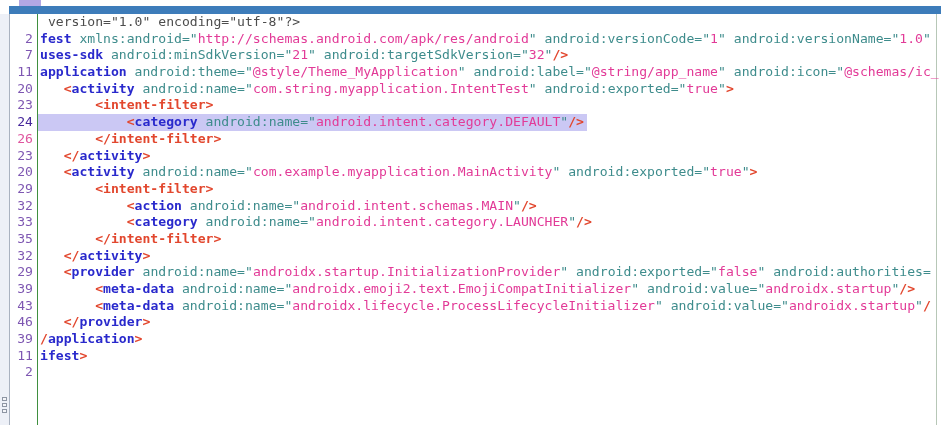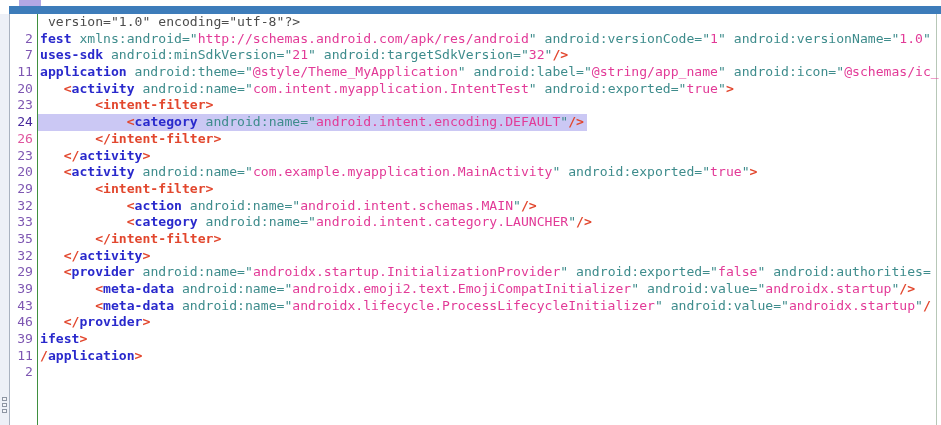--- a/index.html
+++ b/index.html
@@ -76,33 +76,33 @@
       <div class="gnum">39</div>
       <div class="gnum">11</div>
       <div class="gnum">2</div>
     </div>
 
   <div class="code">
       <div class="row"><span class="line-text"><span> </span><span class="tk-decl">version="1.0" encoding="utf-8"?&gt;</span></span></div>
       <div class="row"><span class="line-text"><span></span><span class="tk-tag">fest</span><span class="tk-attr"> xmlns:android="</span><span class="tk-val">http://schemas.android.com/apk/res/android</span><span class="tk-attr">" android:versionCode="</span><span class="tk-val">1</span><span class="tk-attr">" android:versionName="</span><span class="tk-val">1.0</span><span class="tk-attr">"</span></span></div>
       <div class="row"><span class="line-text"><span></span><span class="tk-tag">uses-sdk</span><span class="tk-attr"> android:minSdkVersion="</span><span class="tk-val">21</span><span class="tk-attr">" android:targetSdkVersion="</span><span class="tk-val">32</span><span class="tk-attr">"</span><span class="tk-delim">/&gt;</span></span></div>
       <div class="row"><span class="line-text"><span></span><span class="tk-tag">application</span><span class="tk-attr"> android:theme="</span><span class="tk-val">@style/Theme_MyApplication</span><span class="tk-attr">" android:label="</span><span class="tk-val">@string/app_name</span><span class="tk-attr">" android:icon="</span><span class="tk-val">@schemas/ic_</span></span></div>
-      <div class="row"><span class="line-text"><span>   </span><span class="tk-delim">&lt;</span><span class="tk-tag">activity</span><span class="tk-attr"> android:name="</span><span class="tk-val">com.intent.myapplication.IntentTest</span><span class="tk-attr">" android:exported="</span><span class="tk-val">true</span><span class="tk-attr">"</span><span class="tk-delim">&gt;</span></span></div>
+      <div class="row"><span class="line-text"><span>   </span><span class="tk-delim">&lt;</span><span class="tk-tag">activity</span><span class="tk-attr"> android:name="</span><span class="tk-val">com.string.myapplication.IntentTest</span><span class="tk-attr">" android:exported="</span><span class="tk-val">true</span><span class="tk-attr">"</span><span class="tk-delim">&gt;</span></span></div>
       <div class="row"><span class="line-text"><span>       </span><span class="tk-delim">&lt;intent-filter&gt;</span></span></div>
-      <div class="row"><span class="hl-wrap"><span class="line-text"><span>           </span><span class="tk-delim">&lt;</span><span class="tk-tag">category</span><span class="tk-attr"> android:name="</span><span class="tk-val">android.intent.encoding.DEFAULT</span><span class="tk-attr">"</span><span class="tk-delim">/&gt;</span></span></span></div>
+      <div class="row"><span class="hl-wrap"><span class="line-text"><span>           </span><span class="tk-delim">&lt;</span><span class="tk-tag">category</span><span class="tk-attr"> android:name="</span><span class="tk-val">android.intent.category.DEFAULT</span><span class="tk-attr">"</span><span class="tk-delim">/&gt;</span></span></span></div>
       <div class="row"><span class="line-text"><span>       </span><span class="tk-delim">&lt;/intent-filter&gt;</span></span></div>
       <div class="row"><span class="line-text"><span>   </span><span class="tk-delim">&lt;/</span><span class="tk-tag">activity</span><span class="tk-delim">&gt;</span></span></div>
       <div class="row"><span class="line-text"><span>   </span><span class="tk-delim">&lt;</span><span class="tk-tag">activity</span><span class="tk-attr"> android:name="</span><span class="tk-val">com.example.myapplication.MainActivity</span><span class="tk-attr">" android:exported="</span><span class="tk-val">true</span><span class="tk-attr">"</span><span class="tk-delim">&gt;</span></span></div>
       <div class="row"><span class="line-text"><span>       </span><span class="tk-delim">&lt;intent-filter&gt;</span></span></div>
       <div class="row"><span class="line-text"><span>           </span><span class="tk-delim">&lt;</span><span class="tk-tag">action</span><span class="tk-attr"> android:name="</span><span class="tk-val">android.intent.schemas.MAIN</span><span class="tk-attr">"</span><span class="tk-delim">/&gt;</span></span></div>
       <div class="row"><span class="line-text"><span>           </span><span class="tk-delim">&lt;</span><span class="tk-tag">category</span><span class="tk-attr"> android:name="</span><span class="tk-val">android.intent.category.LAUNCHER</span><span class="tk-attr">"</span><span class="tk-delim">/&gt;</span></span></div>
       <div class="row"><span class="line-text"><span>       </span><span class="tk-delim">&lt;/intent-filter&gt;</span></span></div>
       <div class="row"><span class="line-text"><span>   </span><span class="tk-delim">&lt;/</span><span class="tk-tag">activity</span><span class="tk-delim">&gt;</span></span></div>
       <div class="row"><span class="line-text"><span>   </span><span class="tk-delim">&lt;</span><span class="tk-tag">provider</span><span class="tk-attr"> android:name="</span><span class="tk-val">androidx.startup.InitializationProvider</span><span class="tk-attr">" android:exported="</span><span class="tk-val">false</span><span class="tk-attr">" android:authorities=</span></span></div>
       <div class="row"><span class="line-text"><span>       </span><span class="tk-delim">&lt;</span><span class="tk-tag">meta-data</span><span class="tk-attr"> android:name="</span><span class="tk-val">androidx.emoji2.text.EmojiCompatInitializer</span><span class="tk-attr">" android:value="</span><span class="tk-val">androidx.startup</span><span class="tk-attr">"</span><span class="tk-delim">/&gt;</span></span></div>
       <div class="row"><span class="line-text"><span>       </span><span class="tk-delim">&lt;</span><span class="tk-tag">meta-data</span><span class="tk-attr"> android:name="</span><span class="tk-val">androidx.lifecycle.ProcessLifecycleInitializer</span><span class="tk-attr">" android:value="</span><span class="tk-val">androidx.startup</span><span class="tk-attr">"</span><span class="tk-delim">/</span></span></div>
       <div class="row"><span class="line-text"><span>   </span><span class="tk-delim">&lt;/</span><span class="tk-tag">provider</span><span class="tk-delim">&gt;</span></span></div>
+      <div class="row"><span class="line-text"><span></span><span class="tk-delim">/</span><span class="tk-tag">application</span><span class="tk-delim">&gt;</span></span></div>
       <div class="row"><span class="line-text"><span></span><span class="tk-tag">ifest</span><span class="tk-delim">&gt;</span></span></div>
-      <div class="row"><span class="line-text"><span></span><span class="tk-delim">/</span><span class="tk-tag">application</span><span class="tk-delim">&gt;</span></span></div>
     </div>
 
   <div class="right-line"></div>
 </div>
 
 </body></html>

